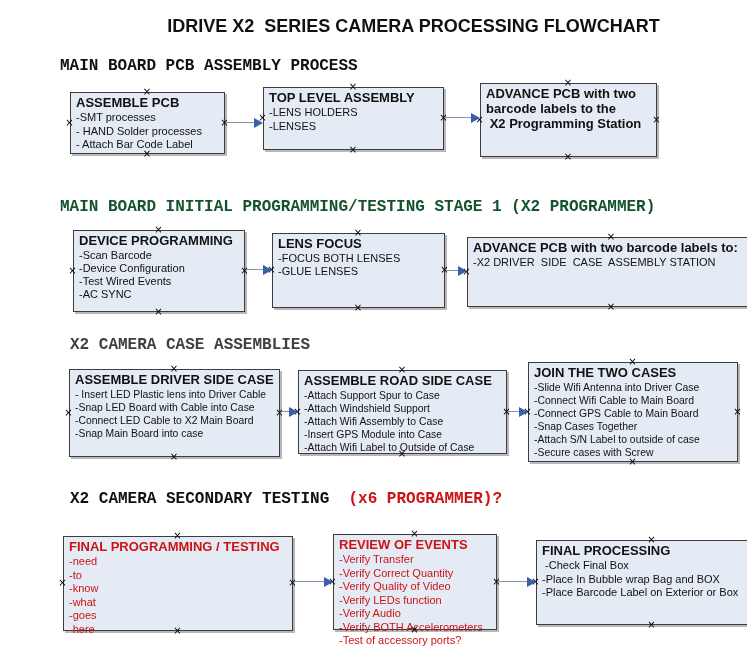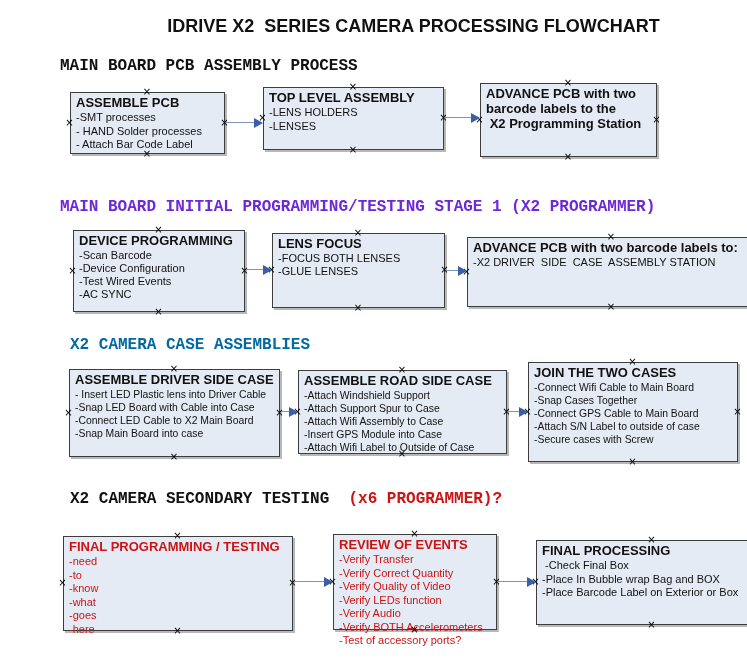--- a/index.html
+++ b/index.html
@@ -91,21 +91,21 @@
       <span class="anchor" style="left: 175.5px; top: 35.5px;">×</span>
     </div>
     <div class="arrow" style="left: 185px; top: 117px; width: 38px;">
       <span class="shaft" style="border-top-color: rgb(126, 150, 182);"></span>
       <span class="head" style="border-left-color: rgb(58, 95, 168);"></span>
     </div>
     <div class="arrow" style="left: 404px; top: 112px; width: 36px;">
       <span class="shaft" style="border-top-color: rgb(126, 150, 182);"></span>
       <span class="head" style="border-left-color: rgb(58, 95, 168);"></span>
     </div>
-    <div class="heading" style="left: 20px; top: 198px;"><span style="color: #6d28d9;">MAIN BOARD INITIAL PROGRAMMING/TESTING STAGE 1 (X2 PROGRAMMER)</span></div>
+    <div class="heading" style="left: 20px; top: 198px;"><span style="color: #14532d;">MAIN BOARD INITIAL PROGRAMMING/TESTING STAGE 1 (X2 PROGRAMMER)</span></div>
     <div class="box sec1" style="left: 33px; top: 230px; width: 172px; height: 82px; background: rgb(228, 235, 245); border-color: rgb(61, 61, 61);">
       <div class="box-title">DEVICE PROGRAMMING</div>
       <div class="box-line">-Scan Barcode</div>
       <div class="box-line">-Device Configuration</div>
       <div class="box-line">-Test Wired Events</div>
       <div class="box-line">-AC SYNC</div>
       <span class="anchor" style="left: 84.5px; top: -1.5px;">×</span>
       <span class="anchor" style="left: 84.5px; top: 80.5px;">×</span>
       <span class="anchor" style="left: -1.5px; top: 39.5px;">×</span>
       <span class="anchor" style="left: 170.5px; top: 39.5px;">×</span>
@@ -128,49 +128,50 @@
       <span class="anchor" style="left: 287.5px; top: 33.5px;">×</span>
     </div>
     <div class="arrow" style="left: 205px; top: 264px; width: 27px;">
       <span class="shaft" style="border-top-color: rgb(126, 150, 182);"></span>
       <span class="head" style="border-left-color: rgb(58, 95, 168);"></span>
     </div>
     <div class="arrow" style="left: 405px; top: 265px; width: 22px;">
       <span class="shaft" style="border-top-color: rgb(126, 150, 182);"></span>
       <span class="head" style="border-left-color: rgb(58, 95, 168);"></span>
     </div>
-    <div class="heading" style="left: 30px; top: 336px;"><span style="color: #0369a1;">X2 CAMERA CASE ASSEMBLIES</span></div>
+    <div class="heading" style="left: 30px; top: 336px;"><span style="color: #404040;">X2 CAMERA CASE ASSEMBLIES</span></div>
     <div class="box sec2" style="left: 29px; top: 369px; width: 211px; height: 88px; background: rgb(228, 235, 245); border-color: rgb(61, 61, 61);">
       <div class="box-title">ASSEMBLE DRIVER SIDE CASE</div>
       <div class="box-line">- Insert LED Plastic lens into Driver Cable</div>
       <div class="box-line">-Snap LED Board with Cable into Case</div>
       <div class="box-line">-Connect LED Cable to X2 Main Board</div>
       <div class="box-line">-Snap Main Board into case</div>
       <span class="anchor" style="left: 104px; top: -1.5px;">×</span>
       <span class="anchor" style="left: 104px; top: 86.5px;">×</span>
       <span class="anchor" style="left: -1.5px; top: 42.5px;">×</span>
       <span class="anchor" style="left: 209.5px; top: 42.5px;">×</span>
     </div>
     <div class="box sec2" style="left: 258px; top: 370px; width: 209px; height: 84px; background: rgb(228, 235, 245); border-color: rgb(61, 61, 61);">
       <div class="box-title">ASSEMBLE ROAD SIDE CASE</div>
+      <div class="box-line">-Attach Support Spur to Case</div>
       <div class="box-line">-Attach Windshield Support</div>
-      <div class="box-line">-Attach Support Spur to Case</div>
       <div class="box-line">-Attach Wifi Assembly to Case</div>
       <div class="box-line">-Insert GPS Module into Case</div>
       <div class="box-line">-Attach Wifi Label to Outside of Case</div>
       <span class="anchor" style="left: 103px; top: -1.5px;">×</span>
       <span class="anchor" style="left: 103px; top: 82.5px;">×</span>
       <span class="anchor" style="left: -1.5px; top: 40.5px;">×</span>
       <span class="anchor" style="left: 207.5px; top: 40.5px;">×</span>
     </div>
     <div class="box sec2" style="left: 488px; top: 362px; width: 210px; height: 100px; background: rgb(228, 235, 245); border-color: rgb(61, 61, 61);">
       <div class="box-title">JOIN THE TWO CASES</div>
+      <div class="box-line">-Slide Wifi Antenna into Driver Case</div>
       <div class="box-line">-Connect Wifi Cable to Main Board</div>
+      <div class="box-line">-Connect GPS Cable to Main Board</div>
       <div class="box-line">-Snap Cases Together</div>
-      <div class="box-line">-Connect GPS Cable to Main Board</div>
       <div class="box-line">-Attach S/N Label to outside of case</div>
       <div class="box-line">-Secure cases with Screw</div>
       <span class="anchor" style="left: 103.5px; top: -1.5px;">×</span>
       <span class="anchor" style="left: 103.5px; top: 98.5px;">×</span>
       <span class="anchor" style="left: -1.5px; top: 48.5px;">×</span>
       <span class="anchor" style="left: 208.5px; top: 48.5px;">×</span>
     </div>
     <div class="arrow" style="left: 240px; top: 406px; width: 18px;">
       <span class="shaft" style="border-top-color: rgb(126, 150, 182);"></span>
       <span class="head" style="border-left-color: rgb(58, 95, 168);"></span>

